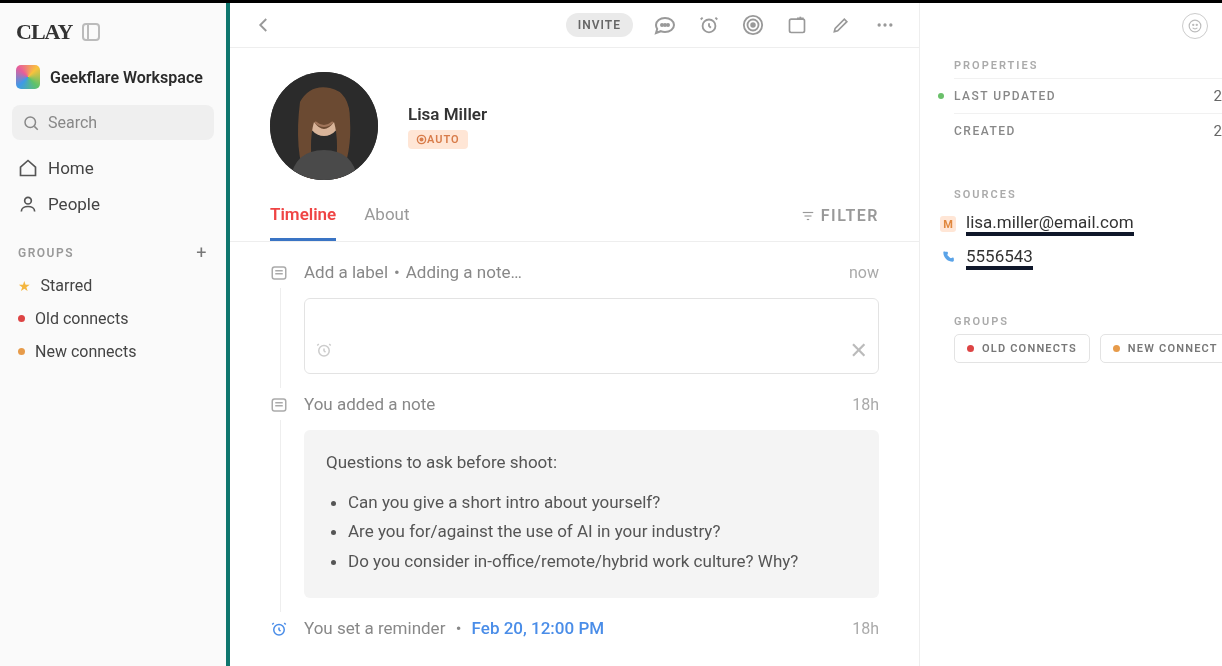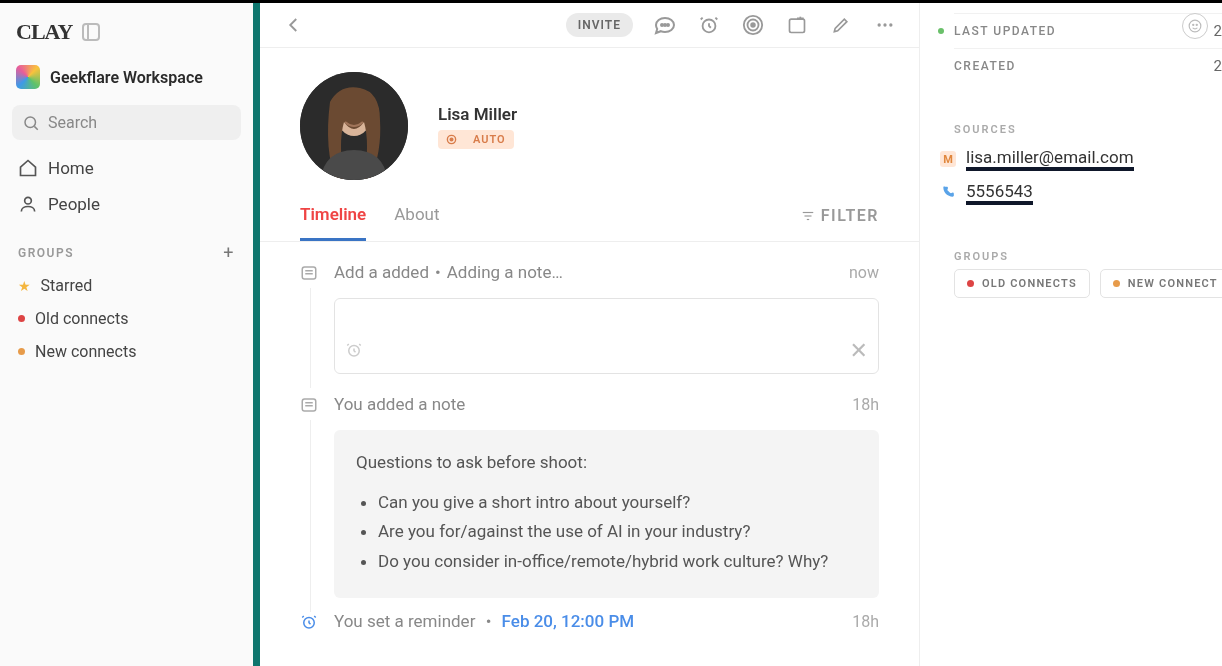--- a/index.html
+++ b/index.html
@@ -14,23 +14,23 @@
   .topbar {
     height: 3px;
     background: #000;
   }
   .app {
     display: flex;
     height: 663px;
   }
   
   .sidebar {
-    width: 260px;
+    width: 230px;
     background: #fafafa;
-    border-right: 7px solid #0f766e;
+    border-right: 4px solid #0f766e;
     padding: 10px 12px;
     display: flex;
     flex-direction: column;
   }
   .brand {
     display: flex;
     align-items: center;
     gap: 10px;
     padding: 6px 4px 14px 4px;
   }
@@ -166,21 +166,21 @@
   .avatar svg { width: 100%; height: 100%; display: block; }
   .profile-name {
     font-size: 17px;
     font-weight: 600;
     color: #333;
     margin-bottom: 6px;
   }
   .auto-badge {
     display: inline-flex;
     align-items: center;
-    gap: 16px;
+    gap: 0;
     background: #ffe6d6;
     color: #d87c4a;
     font-size: 11px;
     font-weight: 600;
     letter-spacing: 1px;
     padding: 3px 8px;
     border-radius: 4px;
   }
   .tabs-row {
     display: flex;
@@ -510,21 +510,21 @@
 
       <div class="tl-row">
         <span class="tl-icon">
           <svg width="18" height="18" viewBox="0 0 24 24" fill="none" stroke="#aaa" stroke-width="2">
               <rect x="3" y="4" width="18" height="16" rx="3"></rect>
               <line x1="7" y1="9" x2="17" y2="9"></line>
               <line x1="7" y1="13" x2="17" y2="13"></line>
             </svg>
         </span>
         <div class="tl-head">
-          <span>Add a added</span>
+          <span>Add a label</span>
           <span style="margin:0 6px">•</span>
           <span>Adding a note…</span>
           <span class="time">now</span>
         </div>
       </div>
       <div class="tl-body">
         <div class="compose-box">
           <span class="alarm-icn">
             <svg width="18" height="18" viewBox="0 0 24 24" fill="none" stroke="#ccc" stroke-width="2">
                 <circle cx="12" cy="13" r="7"></circle>
@@ -554,21 +554,21 @@
         <div class="note-card">
           <div>Questions to ask before shoot:</div>
           <ul>
             <li>Can you give a short intro about yourself?</li>
             <li>Are you for/against the use of AI in your industry?</li>
             <li>Do you consider in-office/remote/hybrid work culture? Why?</li>
           </ul>
         </div>
       </div>
 
-      <div class="tl-row" style="margin-top:13px">
+      <div class="tl-row" style="margin-top:20px">
         <span class="tl-icon blue">
           <svg width="18" height="18" viewBox="0 0 24 24" fill="none" stroke="#4a8de8" stroke-width="2">
               <circle cx="12" cy="13" r="7"></circle>
               <path d="M12 10v3l2 2"></path>
               <path d="M5 4 L3 6"></path>
               <path d="M19 4 L21 6"></path>
             </svg>
         </span>
         <div class="tl-head">
           <span class="reminder-head">
@@ -586,20 +586,21 @@
   <aside class="right">
     <div class="avatar-sm">
       <svg width="14" height="14" viewBox="0 0 24 24" fill="none" stroke="#bbb" stroke-width="2">
           <circle cx="12" cy="12" r="10"></circle>
           <circle cx="9" cy="10" r="1" fill="#bbb"></circle>
           <circle cx="15" cy="10" r="1" fill="#bbb"></circle>
           <path d="M8 15c1 1.5 2.5 2 4 2s3-.5 4-2"></path>
         </svg>
     </div>
 
+    <div class="section-hd first">PROPERTIES</div>
     <div class="prop-row">
       <span class="prop-dot"></span>
       <span class="prop-label">LAST UPDATED</span>
       <span class="prop-val">2</span>
     </div>
     <div class="prop-row">
       <span class="prop-label">CREATED</span>
       <span class="prop-val">2</span>
     </div>
 

